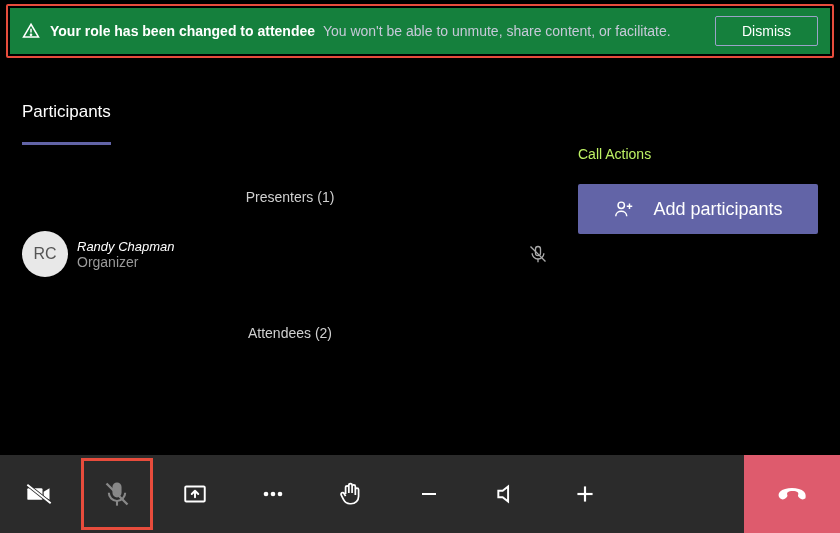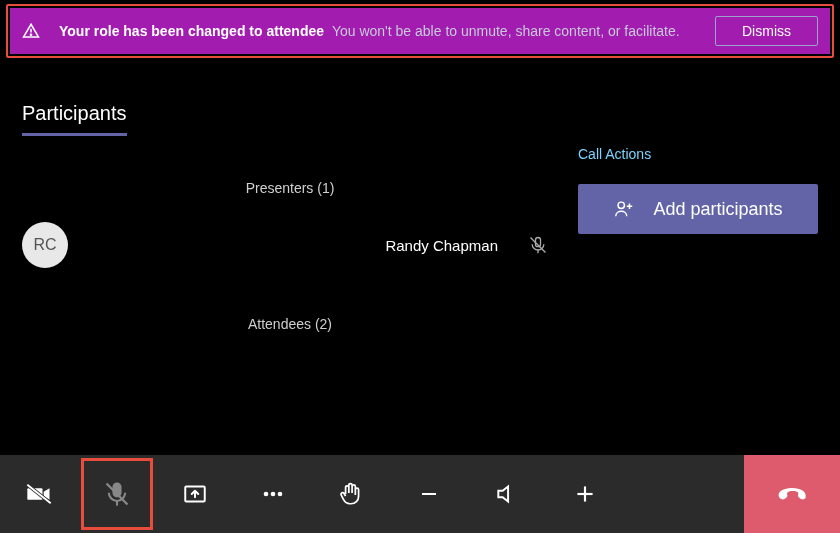--- a/index.html
+++ b/index.html
@@ -17,25 +17,25 @@
   .banner-wrap {
     position: relative;
     padding: 4px 6px 4px 6px;
   }
   .banner-border {
     border: 2px solid #e74c3c;
     border-radius: 2px;
     padding: 2px;
   }
   .banner {
-    background: #a21caf;
+    background: #15803d;
     display: flex;
     align-items: center;
     padding: 8px 12px;
-    gap: 19px;
+    gap: 10px;
   }
   .banner .icon { flex: 0 0 auto; display:flex; align-items:center;}
   .banner-text { font-size: 14px; flex: 1; }
   .banner-text .strong { font-weight: 600; color: #fff; }
   .banner-text .sub { color: #c7c9d9; margin-left: 4px; font-weight:400;}
   .dismiss {
     border: 1px solid #9ba3c9;
     background: transparent;
     color: #fff;
     padding: 6px 26px;
@@ -46,41 +46,40 @@
 
   .content {
     padding: 40px 22px 0 22px;
     display: flex;
     gap: 20px;
   }
   .left { flex: 1; }
   .right { width: 240px; }
 
   .tab-title {
-    font-size: 20px;
+    font-size: 17px;
     font-weight: 400;
-    padding-bottom: 8px;
+    padding-bottom: 20px;
     border-bottom: 3px solid #6264a7;
     display: inline-block;
     text-align: center;
   }
 
   .section-label {
     margin-top: 44px;
     font-size: 14px;
     color: #d0d0d0;
     text-align: center;
   }
 
   .person {
     display: flex;
     align-items: center;
-    gap: 20px;
+    gap: 9px;
     margin-top: 26px;
-    text-align: right;
   }
   .avatar {
     width: 46px;
     height: 46px;
     border-radius: 50%;
     display: flex;
     align-items: center;
     justify-content: center;
     font-size: 16px;
     font-weight: 400;
@@ -91,33 +90,33 @@
     position:relative;
     overflow:hidden;
   }
   .avatar.image::after{
     content:"";
     position:absolute;
     inset:0;
     background: linear-gradient(135deg, rgba(255,255,255,0.25) 0%, transparent 40%),
                 radial-gradient(circle at 60% 60%, #555 0%, #222 50%);
   }
-  .name { font-size: 15px; }
+  .name { font-size: 13px; font-style: italic; }
   .role { font-size: 14px; color: #9a9a9a; }
 
   .mic-col {
     width: 40px;
     display:flex;
     justify-content:center;
   }
 
   .call-actions-label {
     margin-top: 44px;
     font-size: 14px;
-    color: #7dd3fc;
+    color: #bef264;
   }
   .add-btn {
     margin-top: 22px;
     width: 100%;
     background: #6264a7;
     border: none;
     color: #fff;
     font-size: 18px;
     padding: 14px 10px;
     display: flex;
@@ -184,20 +183,21 @@
 <div class="content">
   <div class="left">
     <span class="tab-title">Participants</span>
 
     <div class="section-label">Presenters (1)</div>
 
     <div class="person">
       <div class="avatar initials">RC</div>
       <div style="flex:1">
         <div class="name">Randy Chapman</div>
+        <div class="role">Organizer</div>
       </div>
       <div class="mic-col">
         <svg width="20" height="20" viewBox="0 0 24 24" fill="none" stroke="#aaa" stroke-width="1.6">
           <rect x="9" y="3" width="6" height="11" rx="3"></rect>
           <path d="M5 11a7 7 0 0 0 14 0"></path>
           <line x1="12" y1="18" x2="12" y2="22"></line>
           <line x1="3" y1="3" x2="21" y2="21"></line>
         </svg>
       </div>
     </div>

